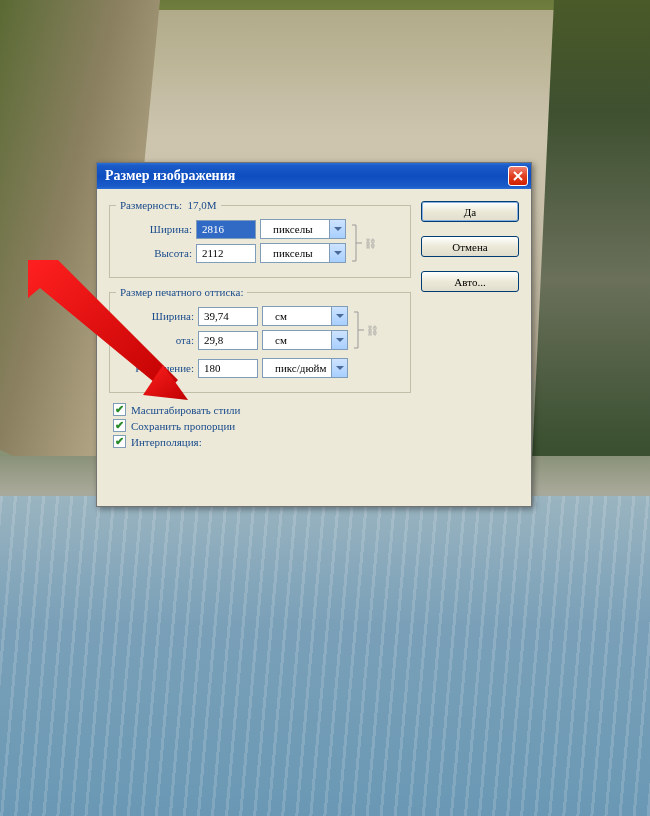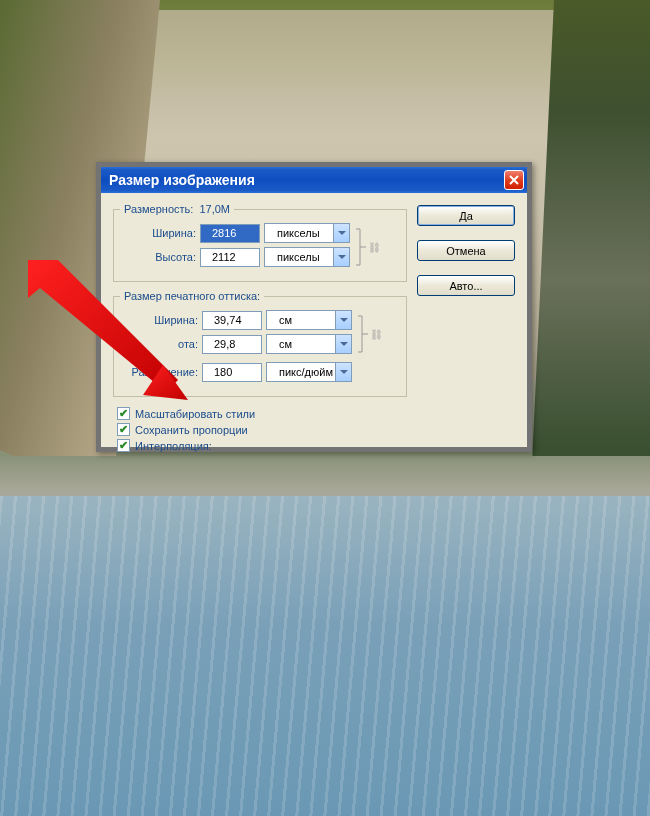--- a/index.html
+++ b/index.html
@@ -43,26 +43,27 @@
   }
 
   
   .arrow {
     position:absolute; left:28px; top:260px; width:160px; height:140px;
     z-index:50; pointer-events:none;
   }
 
   
   .dialog {
-    position:absolute; left:96px; top:162px; width:436px; height:290px;
+    position:absolute; left:96px; top:162px; width:436px; height:345px;
     background:#ece9d8;
-    border:5px solid #737373;
+    border:1px solid #737373;
     box-shadow: 2px 2px 6px rgba(0,0,0,0.4);
     z-index:10;
     color:#000;
+    font-family:Liberation Serif, serif;
   }
   .titlebar {
     height:26px;
     background: linear-gradient(to bottom, #2a6fd8 0%, #1a5bc8 10%, #0d4dc0 50%, #1a5bc8 90%, #2a6fd8 100%);
     color:#fff;
     display:flex; align-items:center; justify-content:space-between;
     padding:0 3px 0 8px;
     font-size:14px; font-weight:bold;
   }
   .close-btn {
@@ -93,21 +94,21 @@
     display:flex; align-items:center; margin-bottom:4px;
     justify-content:flex-end;
   }
   .lbl { text-align:right; color:#1a4b8c; padding-right:4px; }
   .lbl-w1 { width:80px; }
   .lbl-w2 { width:82px; }
 
   input.val {
     width:60px; height:19px;
     border:1px solid #7f9db9;
-    padding:1px 11px; font-size:11px; font-family:inherit;
+    padding:1px 5px; font-size:11px; font-family:inherit;
     background:#fff;
   }
   input.val.selected { background:#316ac5; color:#fff; }
 
   .dropdown {
     height:20px;
     border:1px solid #7f9db9;
     background:#fff;
     display:flex; align-items:center; justify-content:space-between;
     padding-left:12px;

